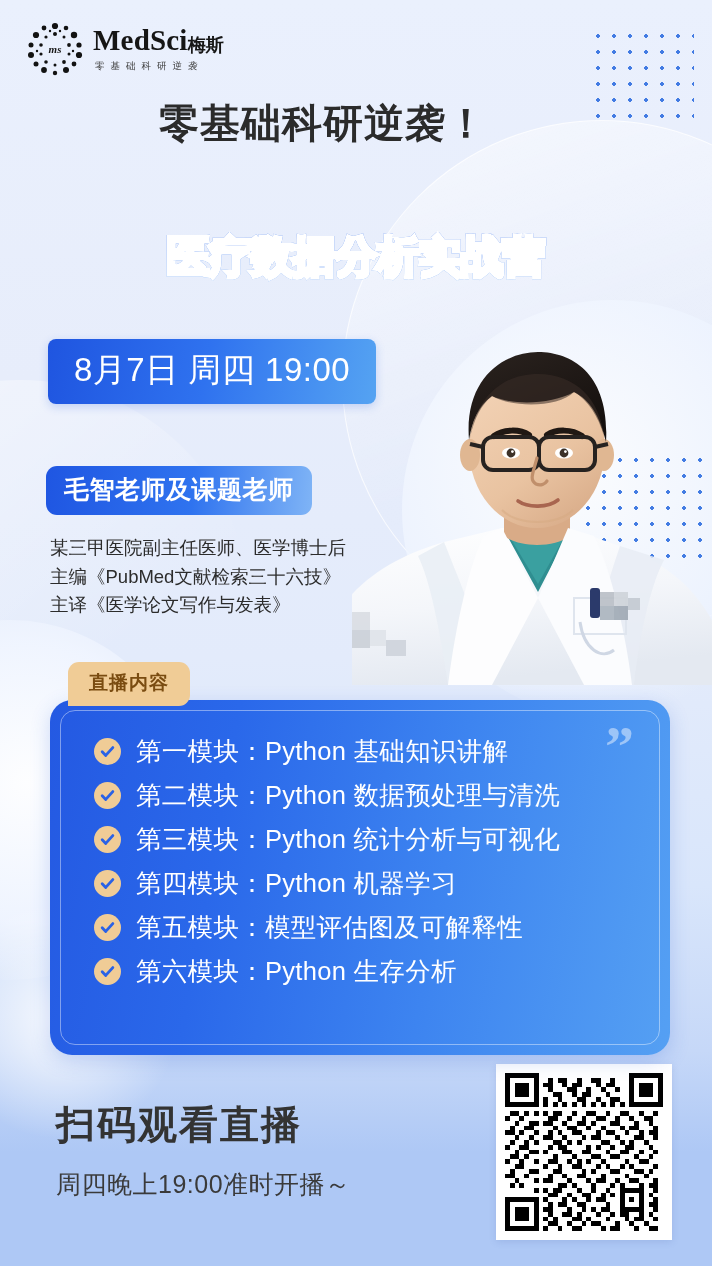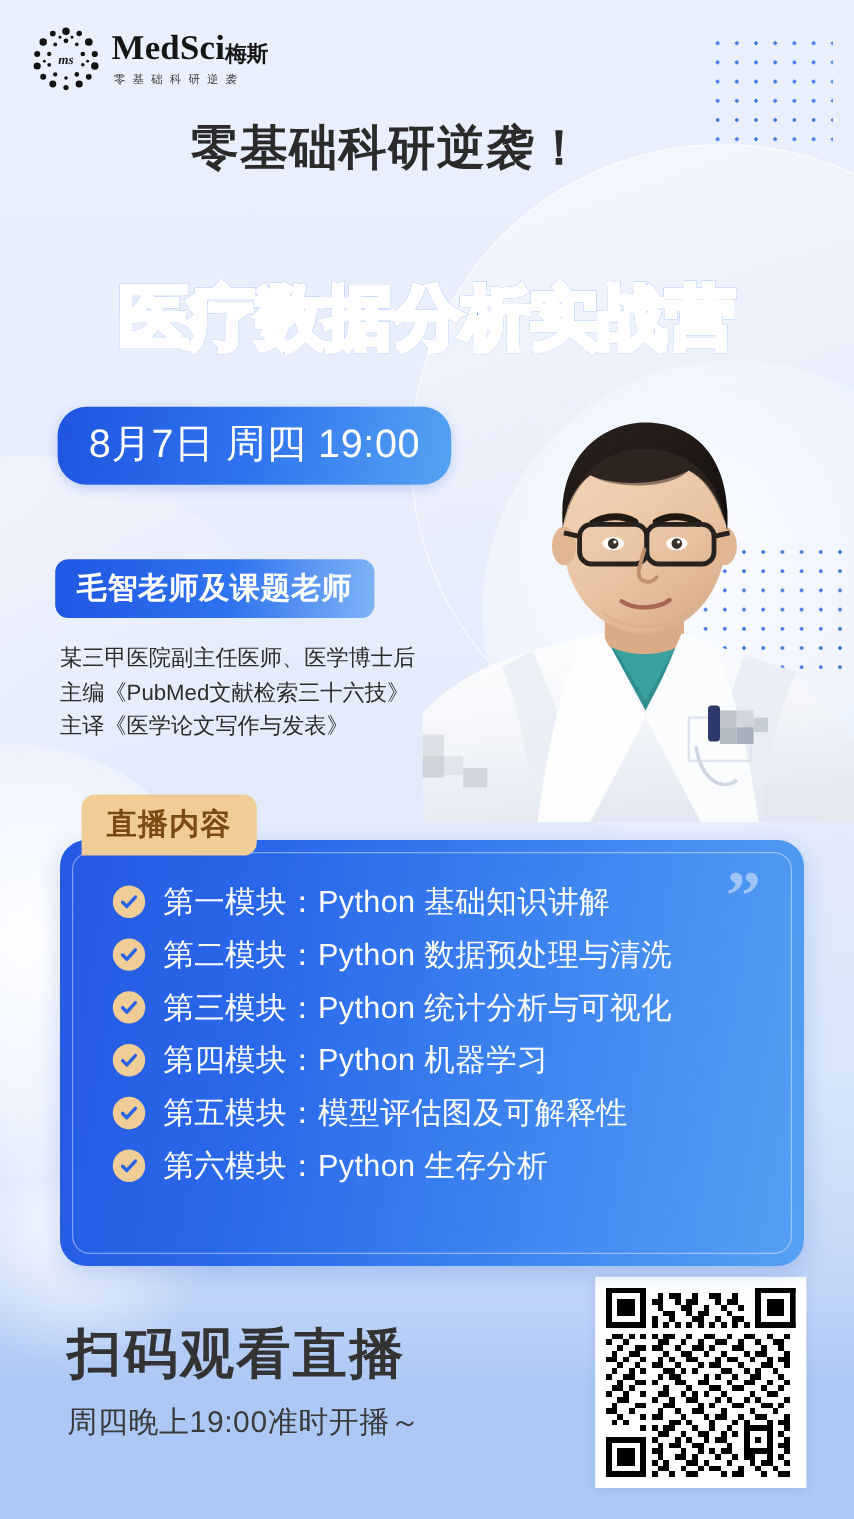--- a/index.html
+++ b/index.html
@@ -82,35 +82,35 @@
     position:absolute; left:0; right:0; top:152px;
     text-align:center;
     font-size:62px; font-weight:900; color:#2e2e2e;
     letter-spacing:-1px;
     line-height:1.12;
     white-space:nowrap;
   }
   .head-3 {
     position:absolute; left:0; right:0; top:232px;
     text-align:center;
-    font-size:57px; font-weight:900;
+    font-size:42px; font-weight:900;
     line-height:1.18;
     white-space:nowrap;
     background:linear-gradient(180deg,#2463e8 0%,#2f72ef 40%,#5d9df6 100%);
     -webkit-background-clip:text; background-clip:text;
     color:transparent;
     -webkit-text-stroke:5px #ffffff;
     paint-order:stroke fill;
   }
 
   
   .date-badge {
     position:absolute; left:48px; top:339px;
     padding:9px 26px 11px 26px;
-    border-radius:24px;
+    border-radius:8px;
     background:linear-gradient(100deg,#1f55e0 0%,#2f72ef 48%,#55a3f2 100%);
     color:#fff; font-size:33px; font-weight:500; letter-spacing:.5px;
     box-shadow:0 3px 10px rgba(40,95,220,.22);
   }
 
   
   .speaker-photo {
     position:absolute; left:352px; top:330px; width:360px; height:355px;
     overflow:hidden;
   }
@@ -128,21 +128,21 @@
     font-size:18.5px; color:#2c2c2c; line-height:1.55; font-weight:400;
   }
   .credentials div { white-space:nowrap; }
 
   
   .content-badge {
     position:absolute; left:68px; top:662px; z-index:3;
     padding:8px 21px 10px 21px;
     border-radius:11px 11px 11px 0;
     background:#f0cc96;
-    color:#7a4c11; font-size:25px; font-weight:900; letter-spacing:1px;
+    color:#7a4c11; font-size:19px; font-weight:900; letter-spacing:1px;
   }
   .content-card {
     position:absolute; left:50px; top:700px; width:620px; height:355px;
     border-radius:22px;
     background:linear-gradient(100deg,#2459e2 0%,#2a68ea 28%,#3d84f0 62%,#55a0f3 100%);
     box-shadow:0 6px 20px rgba(45,95,215,.22);
     z-index:2;
   }
   .content-card::after {
     content:""; position:absolute; inset:10px;
@@ -164,21 +164,21 @@
     background:#f0cc96; display:flex; align-items:center; justify-content:center;
   }
   .check svg { display:block; }
   .module-text {
     color:#fff; font-size:25.5px; font-weight:500; letter-spacing:.3px; white-space:nowrap;
   }
 
   
   .foot-title {
     position:absolute; left:56px; top:1098px;
-    font-size:45px; font-weight:900; color:#333; letter-spacing:2px;
+    font-size:39px; font-weight:900; color:#333; letter-spacing:2px;
   }
   .foot-sub {
     position:absolute; left:56px; top:1168px;
     font-size:25px; color:#3a3a3a; letter-spacing:.5px;
   }
   .qr-wrap {
     position:absolute; left:496px; top:1064px;
     width:176px; height:176px; background:#fff; padding:9px;
     box-shadow:0 2px 7px rgba(60,90,160,.15);
   }

